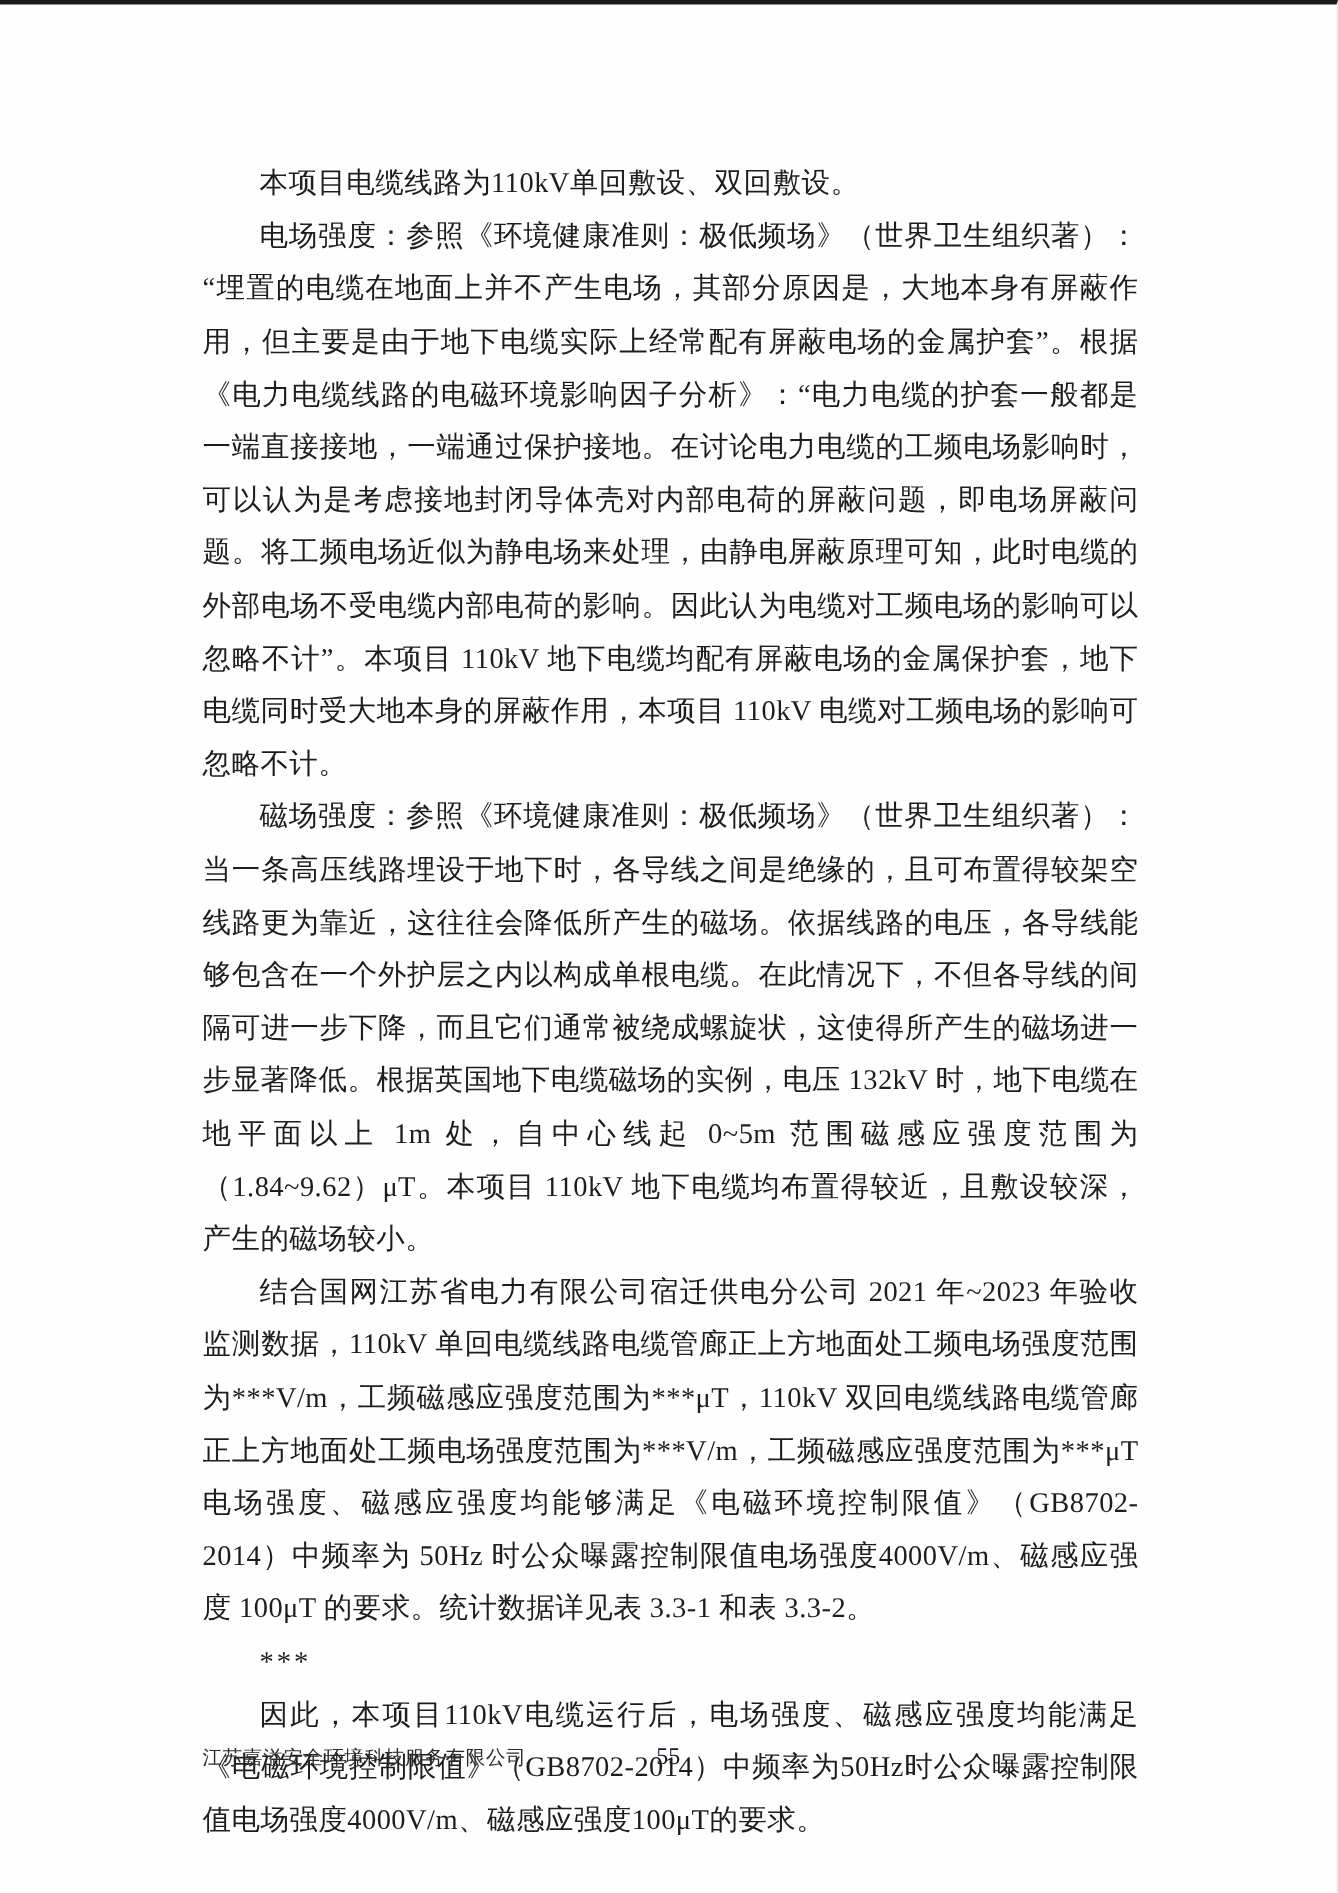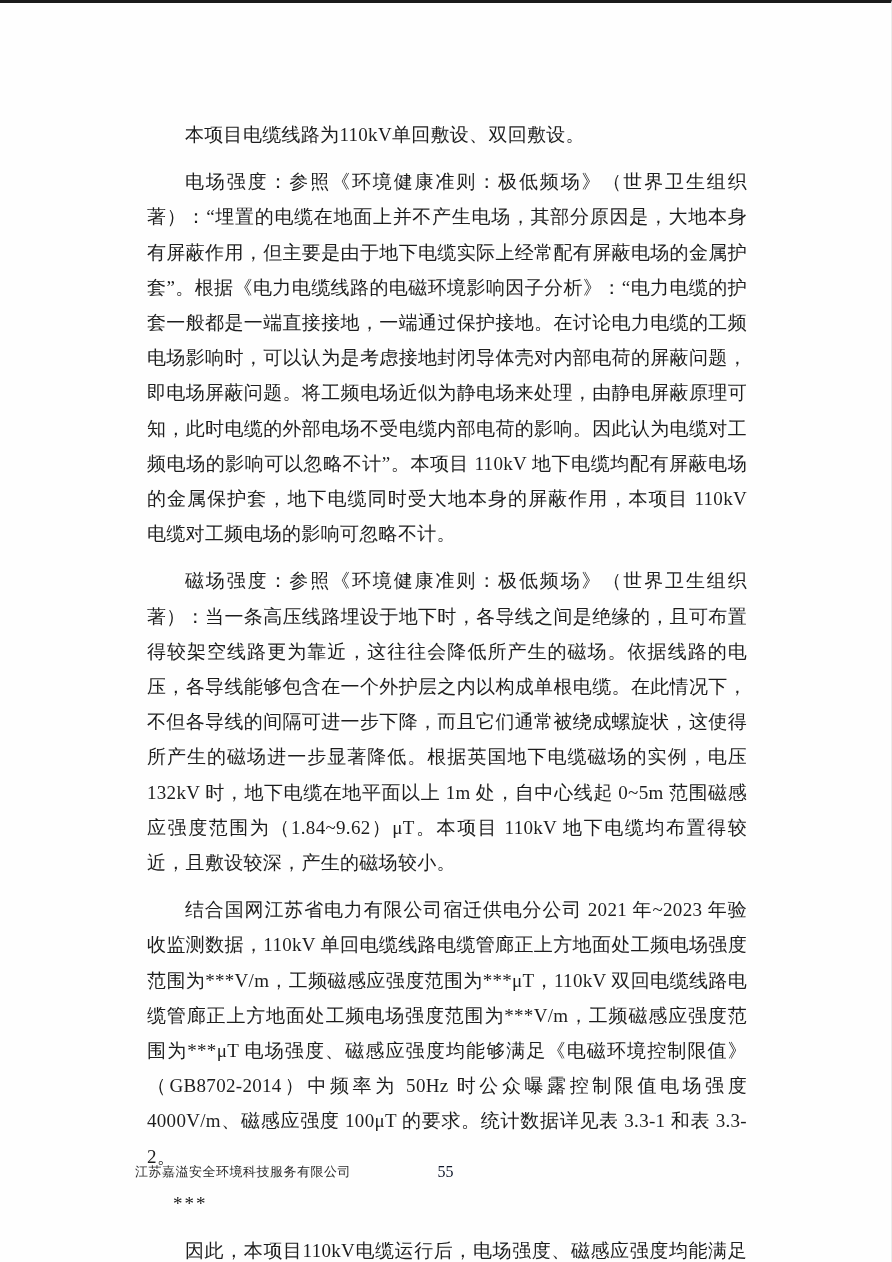--- a/index.html
+++ b/index.html
@@ -30,21 +30,21 @@
     font-weight: bold;
     line-height: 35px;
     margin: 0 0 4px 0;
     letter-spacing: 0.5px;
     color: #111;
   }
   .section-heading .head-num {
     margin-right: 14px;
   }
   .body-para {
-    margin: 12px;
+    margin: 0;
     font-size: 19px;
     line-height: 35.2px;
     text-indent: 2em;
     text-align: justify;
     letter-spacing: 0.3px;
   }
   .stars-para {
     margin: 0;
     font-size: 19px;
     line-height: 35.2px;

